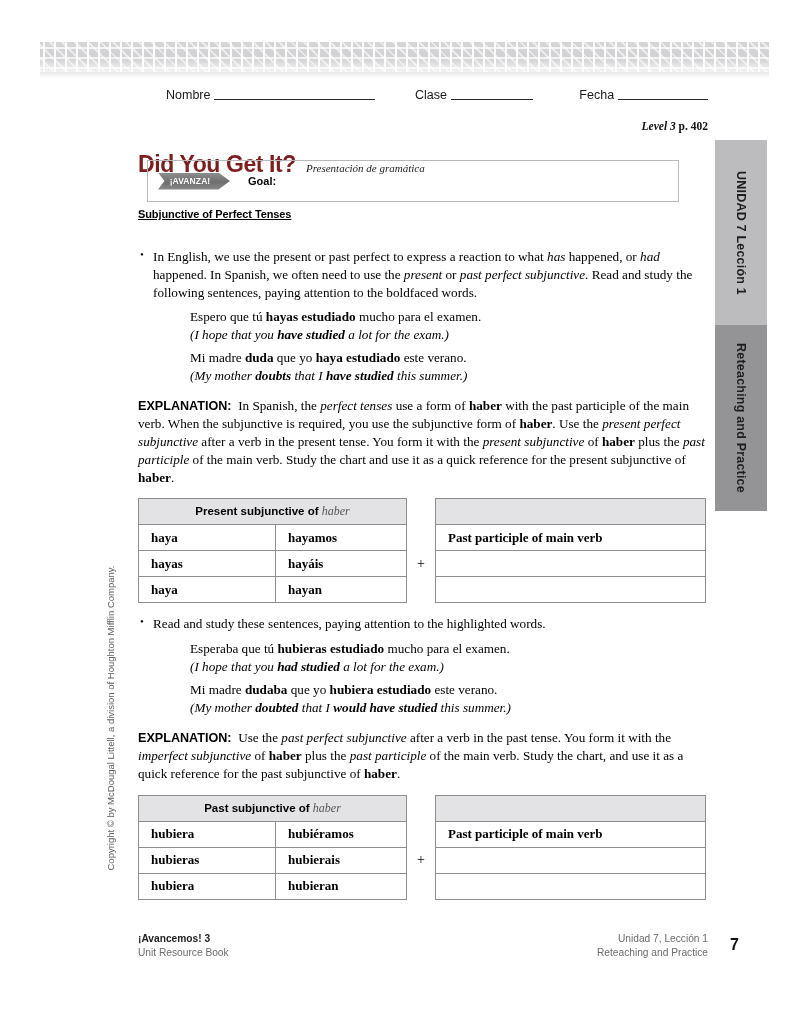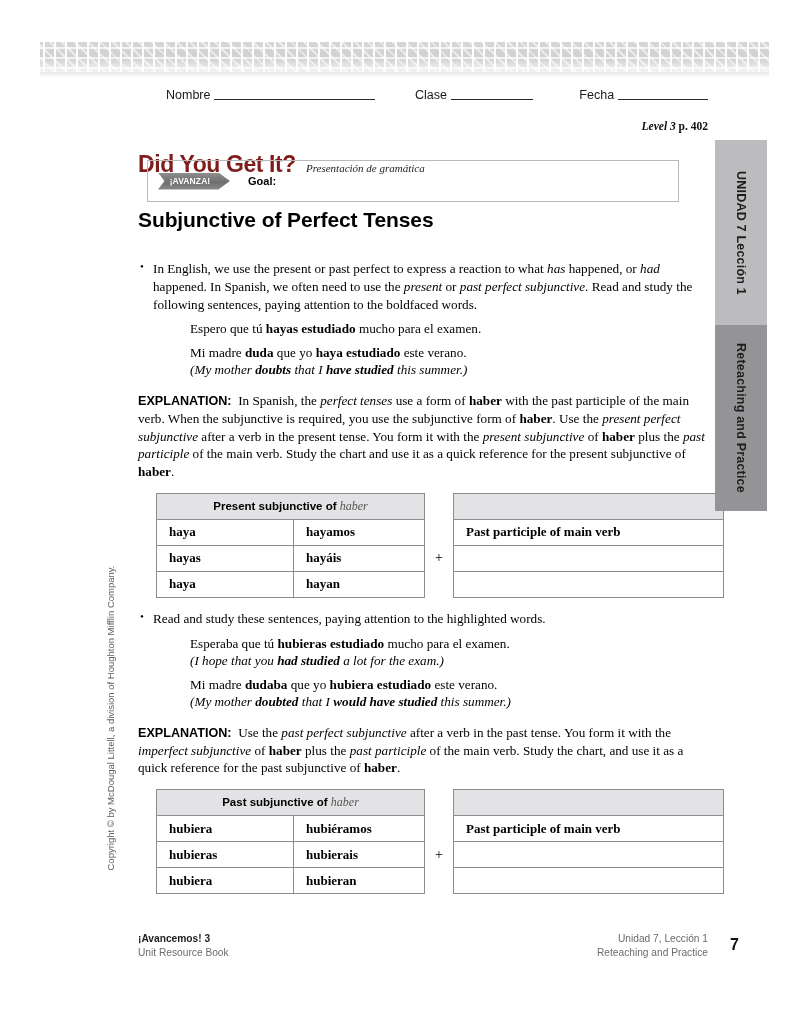--- a/index.html
+++ b/index.html
@@ -167,23 +167,24 @@
   
   .content {
     position: absolute;
     left: 138px;
     top: 208px;
     width: 570px;
   }
   h2.section {
     font-family: "Liberation Sans", sans-serif;
     font-weight: bold;
-    font-size: 21px;
+    font-size: 11px;
     margin: 0 0 25px 0;
     letter-spacing: -0.1px;
+    text-decoration: underline;
   }
   .bullet {
     position: relative;
     padding-left: 15px;
     font-size: 13.2px;
     line-height: 1.345;
     margin-bottom: 7px;
     margin-top: 28px;
   }
   .bullet:before {
@@ -213,21 +214,20 @@
   i { font-style: italic; }
   b { font-weight: bold; }
 
   
   .conj-table {
     width: 567px;
     border-collapse: collapse;
     table-layout: fixed;
     margin-top: 12px;
     font-size: 13px;
-    margin-left: 18px;
   }
   .conj-table td {
     border: 1px solid #8d8d8d;
     height: 25px;
     padding: 0 0 0 12px;
     vertical-align: middle;
   }
   .conj-table .hdr {
     background: #e3e3e5;
     font-family: "Liberation Sans", sans-serif;
@@ -369,20 +369,21 @@
 
   <div class="bullet">
     In English, we use the present or past perfect to express a reaction to what <i>has</i>
     happened, or <i>had</i> happened. In Spanish, we often need to use the <i>present</i> or <i>past
     perfect subjunctive</i>. Read and study the following sentences, paying attention to the
     boldfaced words.
   </div>
 
   <div class="example">
     <div>Espero que tú <b>hayas estudiado</b> mucho para el examen.</div>
+    <div class="trans">(I hope that you <b>have studied</b> a lot for the exam.)</div>
   </div>
 
   <div class="example">
     <div>Mi madre <b>duda</b> que yo <b>haya estudiado</b> este verano.</div>
     <div class="trans">(<i>My mother</i> <b>doubts</b> <i>that I</i> <b>have studied</b> <i>this summer.</i>)</div>
   </div>
 
   <div class="explanation">
     <span class="hd">EXPLANATION:</span>
     &nbsp;In Spanish, the <i>perfect tenses</i> use a form of <b>haber</b> with the past

